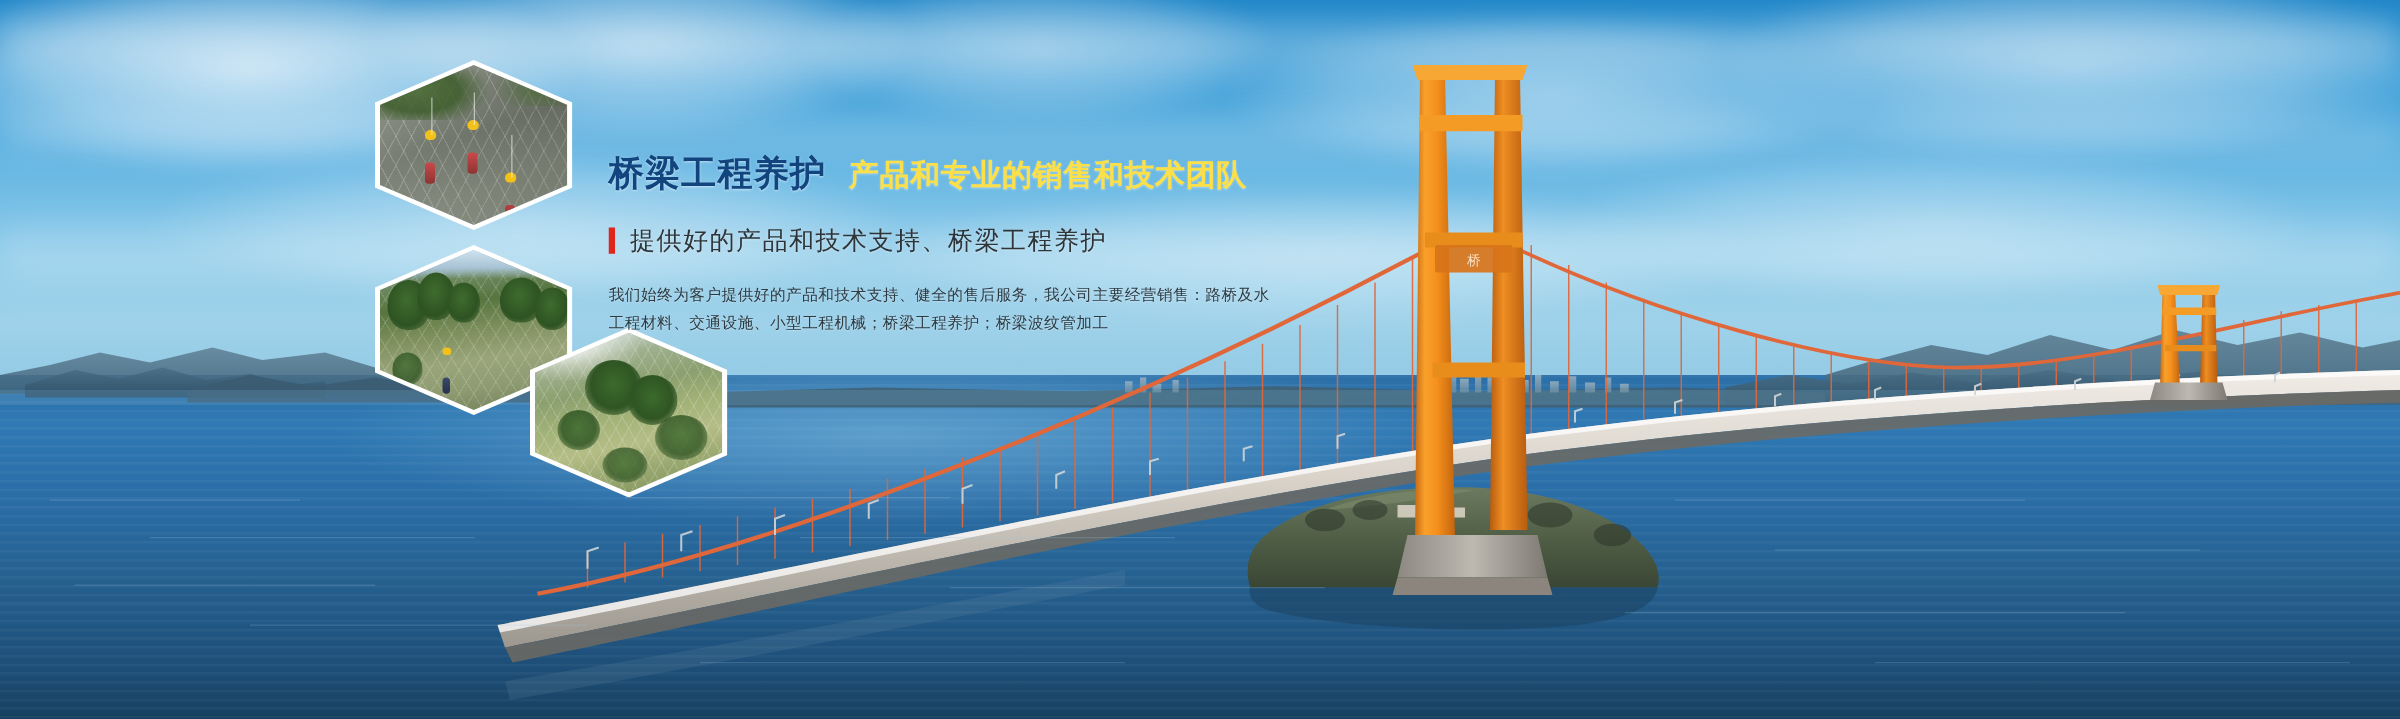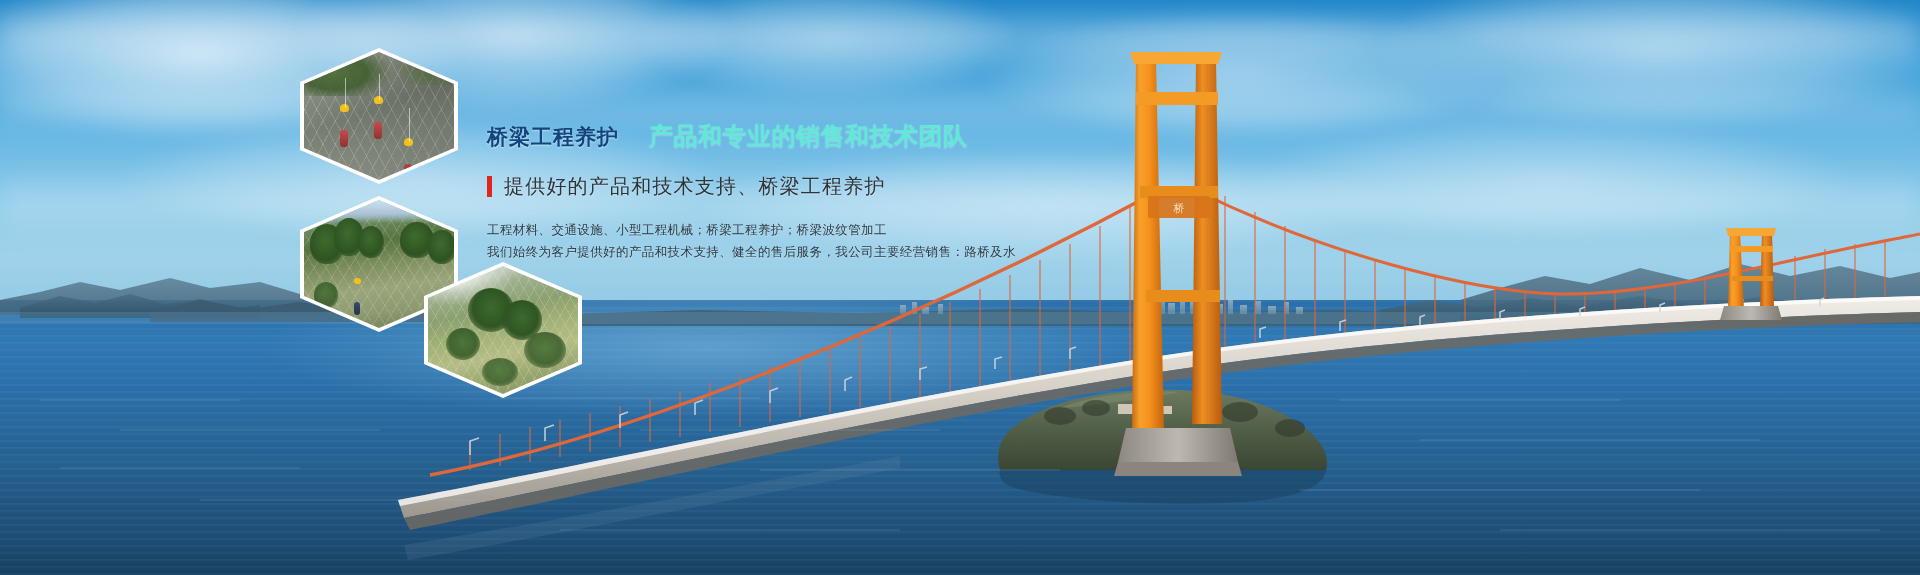--- a/index.html
+++ b/index.html
@@ -115,26 +115,26 @@
   .ph3-white {
     position:absolute; left:0; top:0; width:55%; height:30%;
     background:radial-gradient(ellipse at 30% 25%, rgba(255,255,255,.9) 0%, rgba(255,255,255,.3) 45%, rgba(255,255,255,0) 75%);
   }
 
   
   .copy { position:absolute; left:487px; top:120px; width:760px; }
 
   .headline { display:flex; align-items:baseline; white-space:nowrap; }
   .headline .h-main {
-    font-size:21px; font-weight:bold; color:#12447e; letter-spacing:1px;
+    font-size:28px; font-weight:bold; color:#12447e; letter-spacing:1px;
     text-shadow:0 1px 2px rgba(255,255,255,.55);
   }
   .headline .h-sub {
-    font-size:24px; font-weight:bold; color:#5eead4; letter-spacing:.5px;
-    margin-left:30px; text-shadow:0 1px 2px rgba(255,255,255,.4);font-family:Liberation Mono, monospace;
+    font-size:24px; font-weight:bold; color:#fde047; letter-spacing:.5px;
+    margin-left:18px; text-shadow:0 1px 2px rgba(255,255,255,.4);font-family:Liberation Mono, monospace;
   }
 
   .subline { display:flex; align-items:center; margin-top:21px; white-space:nowrap; }
   .subline .redbar { width:5px; height:21px; background:#e0251b; margin-right:12px; flex:0 0 auto; }
   .subline .s-text {
     font-size:20px; color:#2e3438; letter-spacing:1.2px;
     text-shadow:0 1px 2px rgba(255,255,255,.35);
   }
 
   .body { margin-top:19px; }
@@ -451,19 +451,19 @@
       <span class="h-main">桥梁工程养护</span>
       <span class="h-sub">产品和专业的销售和技术团队</span>
     </div>
 
     <div class="subline">
       <span class="redbar"></span>
       <span class="s-text">提供好的产品和技术支持、桥梁工程养护</span>
     </div>
 
     <div class="body">
+      <div class="b-line">我们始终为客户提供好的产品和技术支持、健全的售后服务，我公司主要经营销售：路桥及水</div>
       <div class="b-line">工程材料、交通设施、小型工程机械；桥梁工程养护；桥梁波纹管加工</div>
-      <div class="b-line">我们始终为客户提供好的产品和技术支持、健全的售后服务，我公司主要经营销售：路桥及水</div>
     </div>
 
   </div>
 
 </div>
 
 </body></html>

